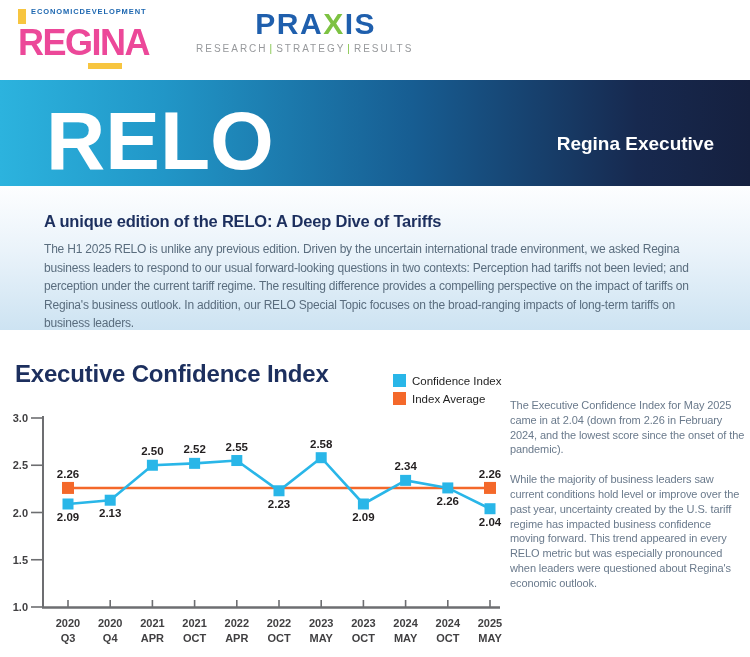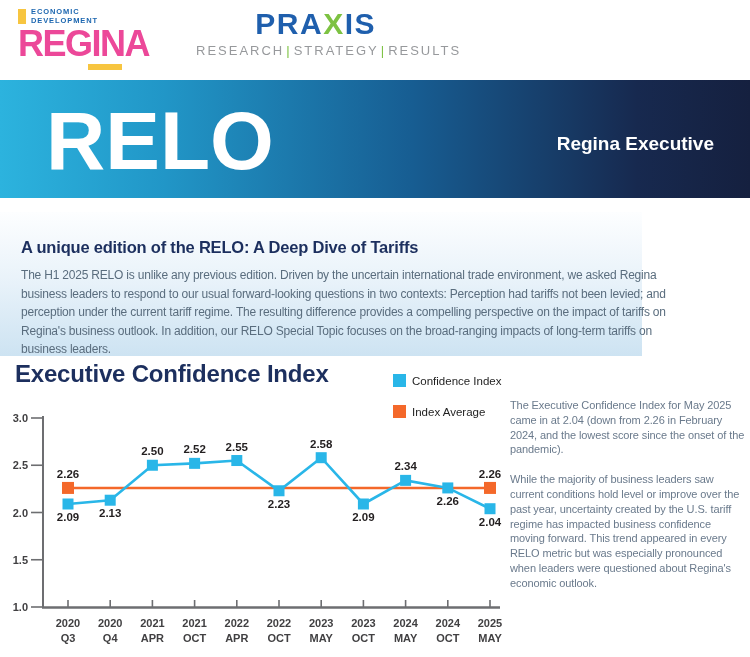--- a/index.html
+++ b/index.html
@@ -6,49 +6,49 @@
   html,body { background:#ffffff; }
   .page {
     position:relative; width:750px; height:657px; background:#ffffff; overflow:hidden;
     font-family:"Liberation Sans", sans-serif;
   }
   
   .masthead { position:absolute; left:0; top:0; width:750px; height:84px; background:#fff; }
   .edr-logo { position:absolute; left:18px; top:8px; }
   .edr-top { display:flex; align-items:flex-start; }
   .edr-square { width:8px; height:15px; background:#f7c540; margin-right:5px; margin-top:1px; }
-  .edr-lines { display:flex; flex-direction:column; }
+  .edr-lines { display:flex; }
   .edr-lines span { font-size:7.5px; font-weight:bold; letter-spacing:0.9px; color:#1d67b0; line-height:8.5px; }
   .edr-name { font-size:36px; font-weight:bold; letter-spacing:-1.5px; color:#ec4899; line-height:36px; margin-top:1px; }
   .edr-underline { width:34px; height:6px; background:#f7c540; margin-left:70px; margin-top:2px; }
   .praxis-logo { position:absolute; left:196px; top:9px; width:180px; text-align:right; }
   .praxis-name { font-size:30px; font-weight:bold; letter-spacing:1.5px; color:#1f5fad; line-height:30px; }
   .praxis-name .x { color:#7dc242; }
-  .praxis-tagline { margin-top:4px; font-size:13px; letter-spacing:2px; color:#97999c; white-space:nowrap; }
+  .praxis-tagline { margin-top:4px; font-size:10px; letter-spacing:2px; color:#97999c; white-space:nowrap; }
   .praxis-tagline .pipe { color:#7dc242; margin:0 2px; }
   .issue-date { position:absolute; right:13px; top:49px; font-size:17px; font-weight:bold; color:#1b2a55;margin-top:44px; }
   
   .banner {
     position:absolute; left:0; top:80px; width:750px; height:118px;
     background:linear-gradient(90deg,#2cb3de 0%,#2196c7 22%,#175d92 55%,#17294f 85%,#15203f 100%);
     display:flex; align-items:center;
   }
   .banner-title { margin-left:46px; margin-top:4px; font-size:82px; font-weight:800; color:#ffffff; letter-spacing:0px; line-height:82px; }
   .banner-subtitle { margin-left:auto; margin-right:36px; margin-top:10px; color:#ffffff; font-size:19px; font-weight:600; line-height:28px; }
   
   .intro {
-    position:absolute; left:0; top:212px; width:642px; height:144px;
+    position:absolute; left:0; top:186px; width:750px; height:144px;
     background:linear-gradient(180deg,#fdfeff 0%,#eaf3fa 45%,#cde3f2 100%);
-    padding:26px 44px 0 21px;
+    padding:26px 44px 0 44px;
   }
   .intro h2 { font-size:16.5px; font-weight:bold; color:#1c2f5e; letter-spacing:-0.2px; margin-bottom:9px; }
   .intro p { width:664px; font-size:12px; line-height:18.5px; color:#5a6d7e; letter-spacing:-0.2px; }
   
   .chart-title { position:absolute; left:15px; top:360px; font-size:24px; font-weight:bold; color:#1c2f5e; letter-spacing:-0.2px; }
-  .legend { position:absolute; left:393px; top:374px; display:flex; flex-direction:column; gap:18px; }
+  .legend { position:absolute; left:393px; top:374px; display:flex; flex-direction:column; gap:5px; }
   .legend-item { display:flex; align-items:center; gap:6px; }
   .legend-swatch { width:13px; height:13px; display:inline-block; }
   .legend-label { font-size:11.5px; color:#1f1f1f; font-weight:500; }
   #chart-svg { position:absolute; left:0; top:404px; }
   .tick-label { font-family:"Liberation Sans",sans-serif; font-size:11px; font-weight:bold; fill:#414042; }
   .point-label { font-family:"Liberation Sans",sans-serif; font-size:11.5px; font-weight:bold; fill:#231f20; }
   
   .commentary { position:absolute; left:510px; top:398px; width:238px; }
   .commentary p { font-size:11px; line-height:14.8px; color:#6a7a8c; letter-spacing:-0.1px; margin-bottom:15px; }
 </style>

